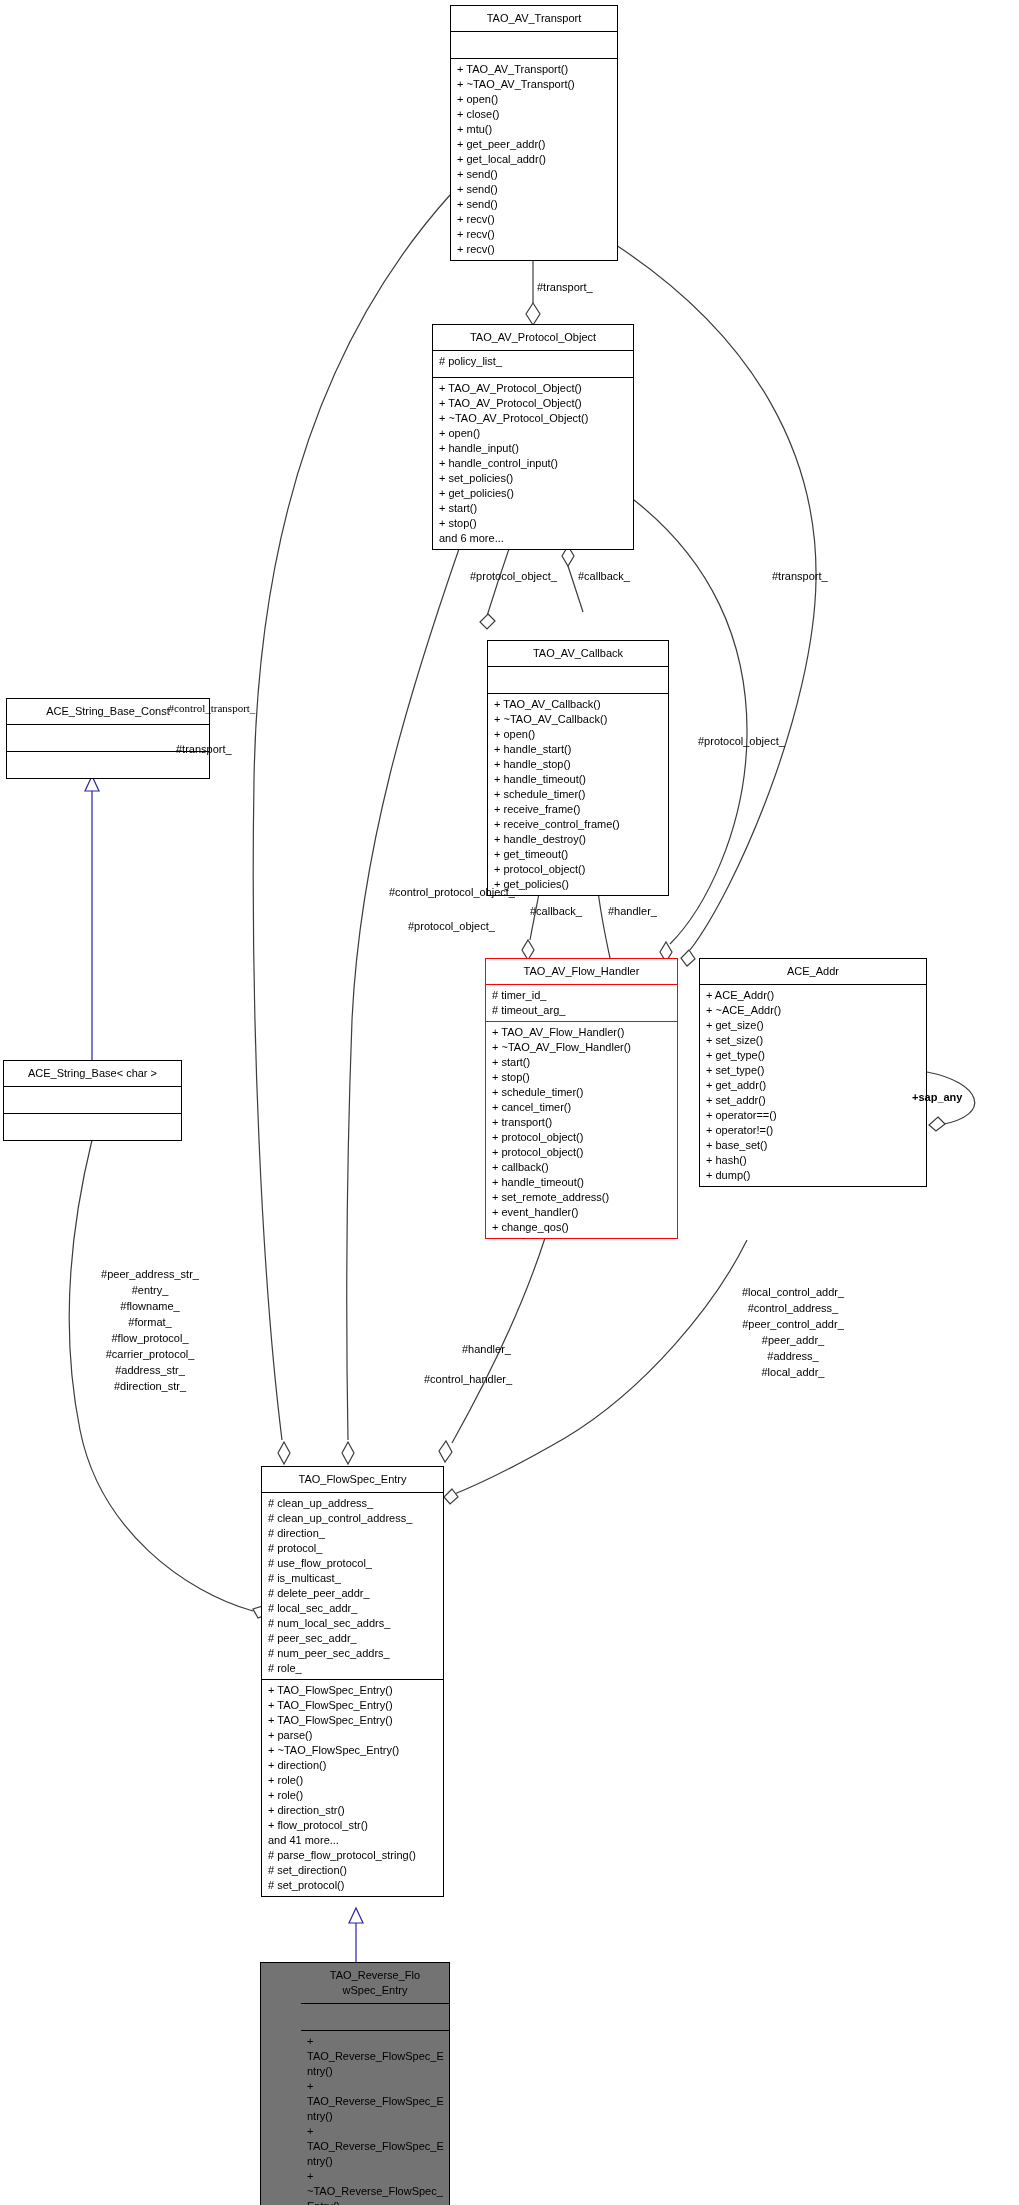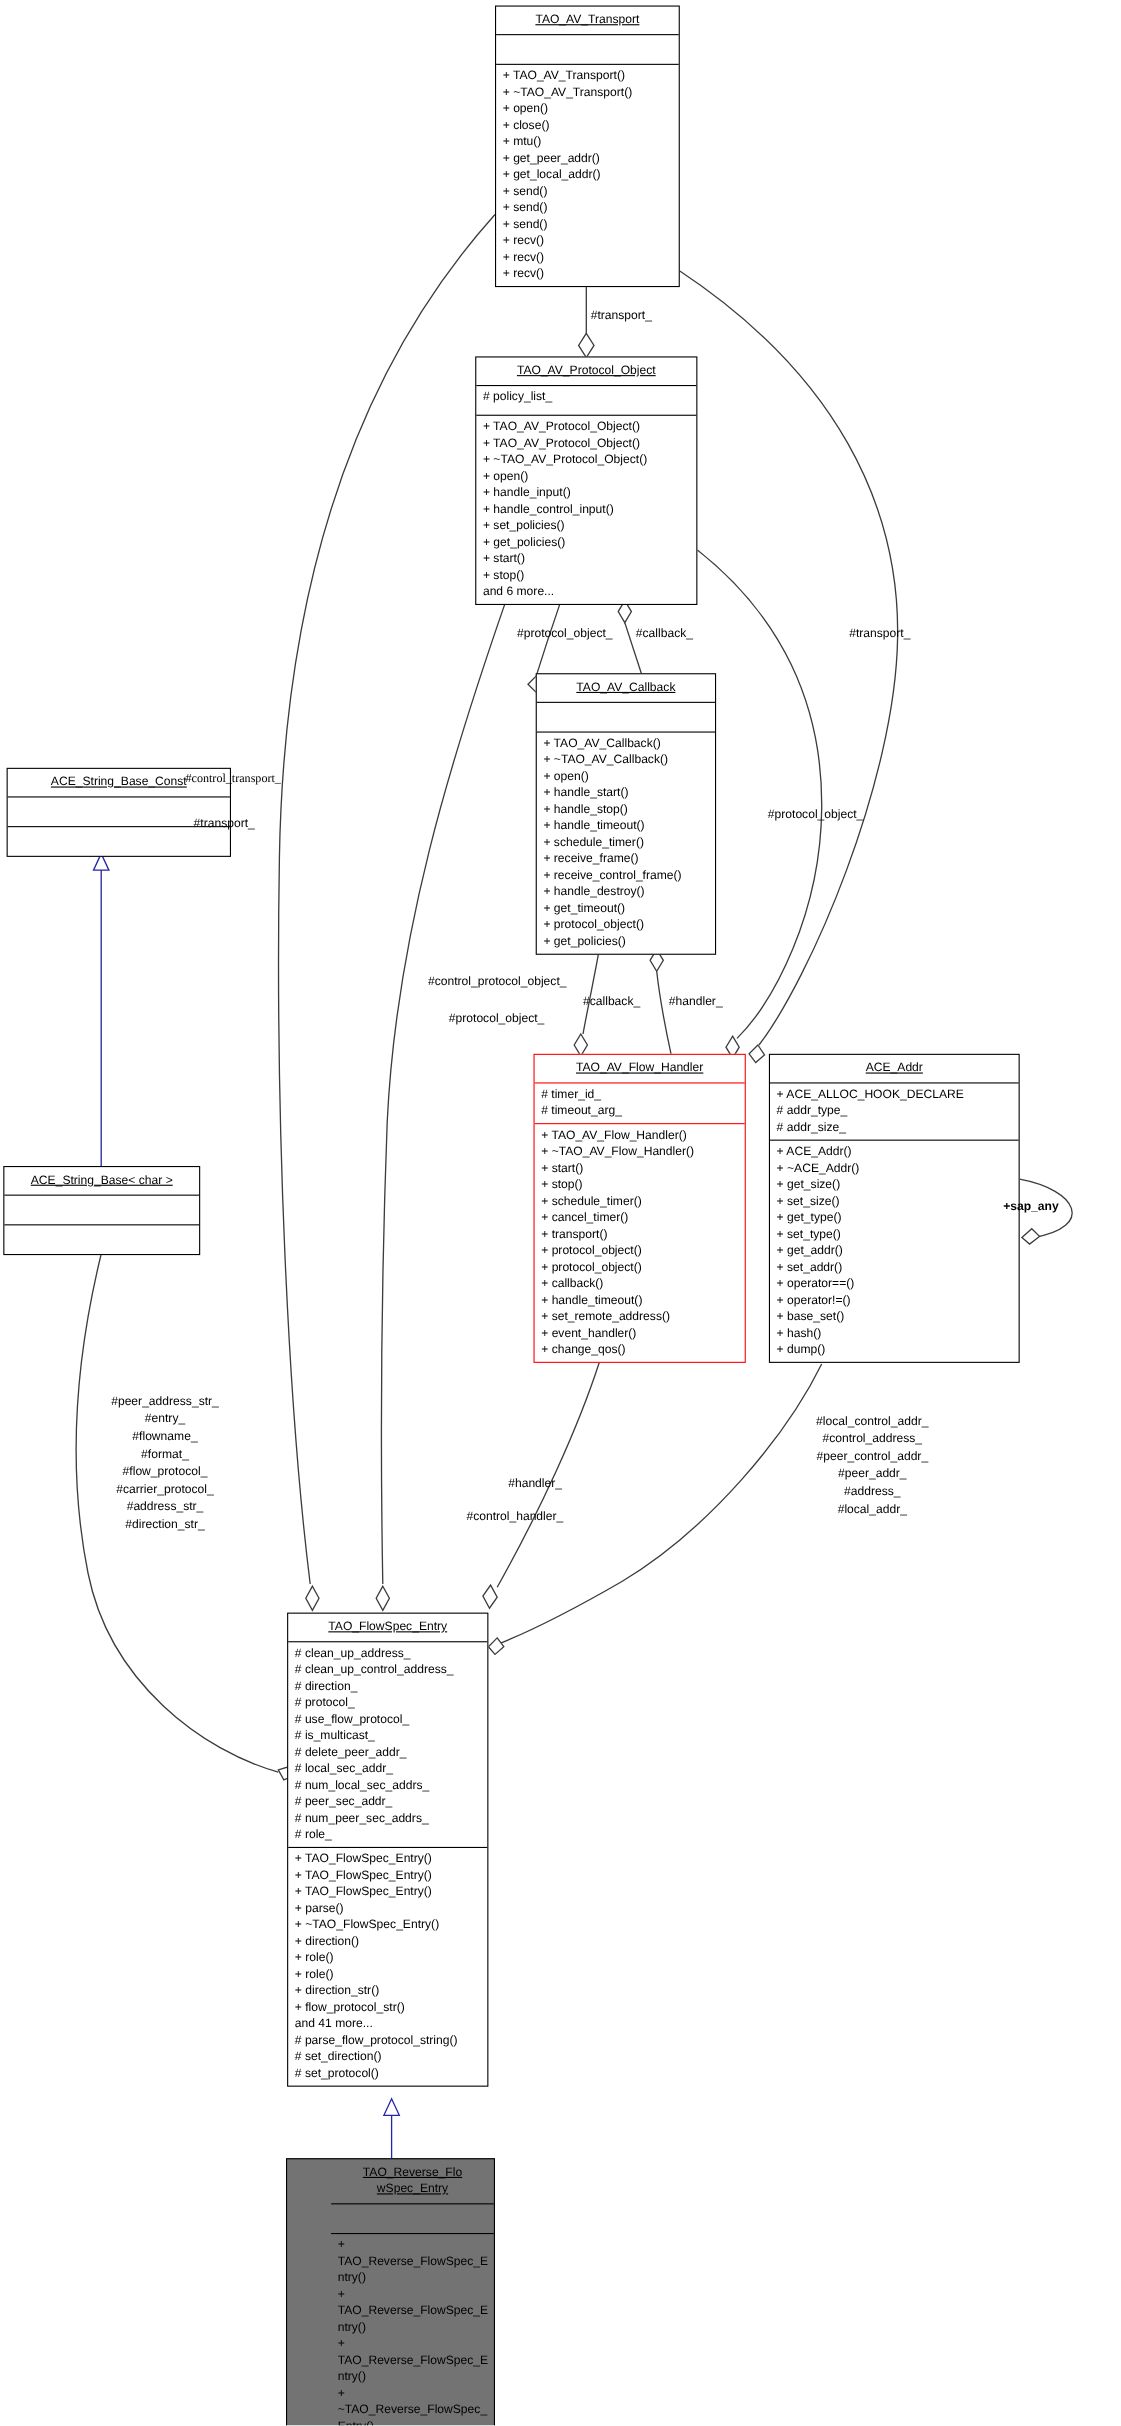--- a/index.html
+++ b/index.html
@@ -2,21 +2,21 @@
 <html><head>
 <meta charset="utf-8">
 <style>
   html,body{margin:0;padding:0;background:#fff;}
   #canvas{position:relative;width:1019px;height:2205px;background:#fff;
           font-family:"Liberation Sans", sans-serif;font-size:11px;color:#000;overflow:hidden;}
   #edges{position:absolute;left:0;top:0;width:1019px;height:2205px;}
   .uml-box{position:absolute;background:#fff;border:1px solid #000;box-sizing:border-box;z-index:2;}
   .uml-box.red{border-color:#ff0000;}
   .uml-box.gray{background:#737373;padding-left:40px;}
-  .uml-title{border-bottom:1px solid #000;text-align:center;padding:5px 2px;line-height:15px;text-decoration:underline;}
+  .uml-title{border-bottom:1px solid #000;text-align:center;padding:5px 2px;line-height:15px;}
   .uml-box.red .uml-title{border-bottom-color:#ff0000;text-align:center;}
   .uml-title.narrow{padding:5px 26px;overflow-wrap:anywhere;}
   .uml-attrs{border-bottom:1px solid #000;min-height:20px;padding:3px 4px 3px 6px;}
   .uml-box.red .uml-attrs{border-bottom-color:#ff0000;}
   .uml-methods{padding:3px 4px 3px 6px;}
   .uml-methods.tight{padding-right:12px;}
   .uml-line{line-height:15px;overflow-wrap:anywhere;}
   .edge-label{position:absolute;z-index:3;white-space:nowrap;}
   .edge-label.wrap{white-space:normal;overflow-wrap:anywhere;text-align:center;}
   .label-stack{position:absolute;z-index:3;text-align:center;line-height:16px;overflow-wrap:anywhere;}
@@ -107,21 +107,21 @@
         <div class="uml-line">+ handle_input()</div>
         <div class="uml-line">+ handle_control_input()</div>
         <div class="uml-line">+ set_policies()</div>
         <div class="uml-line">+ get_policies()</div>
         <div class="uml-line">+ start()</div>
         <div class="uml-line">+ stop()</div>
         <div class="uml-line">and 6 more...</div>
       </div>
   </div>
 
-  <div class="uml-box" style="left:487px;top:612px;width:164px;">
+  <div class="uml-box" style="left:487px;top:640px;width:182px;">
     <div class="uml-title">TAO_AV_Callback</div>
     <div class="uml-attrs"></div>
     <div class="uml-methods">
         <div class="uml-line">+ TAO_AV_Callback()</div>
         <div class="uml-line">+ ~TAO_AV_Callback()</div>
         <div class="uml-line">+ open()</div>
         <div class="uml-line">+ handle_start()</div>
         <div class="uml-line">+ handle_stop()</div>
         <div class="uml-line">+ handle_timeout()</div>
         <div class="uml-line">+ schedule_timer()</div>
@@ -159,25 +159,20 @@
         <div class="uml-line">+ callback()</div>
         <div class="uml-line">+ handle_timeout()</div>
         <div class="uml-line">+ set_remote_address()</div>
         <div class="uml-line">+ event_handler()</div>
         <div class="uml-line">+ change_qos()</div>
       </div>
   </div>
 
   <div class="uml-box" style="left:699px;top:958px;width:228px;">
     <div class="uml-title">ACE_Addr</div>
-    <div class="uml-attrs">
-        <div class="uml-line">+ ACE_ALLOC_HOOK_DECLARE</div>
-        <div class="uml-line"># addr_type_</div>
-        <div class="uml-line"># addr_size_</div>
-      </div>
     <div class="uml-methods">
         <div class="uml-line">+ ACE_Addr()</div>
         <div class="uml-line">+ ~ACE_Addr()</div>
         <div class="uml-line">+ get_size()</div>
         <div class="uml-line">+ set_size()</div>
         <div class="uml-line">+ get_type()</div>
         <div class="uml-line">+ set_type()</div>
         <div class="uml-line">+ get_addr()</div>
         <div class="uml-line">+ set_addr()</div>
         <div class="uml-line">+ operator==()</div>

